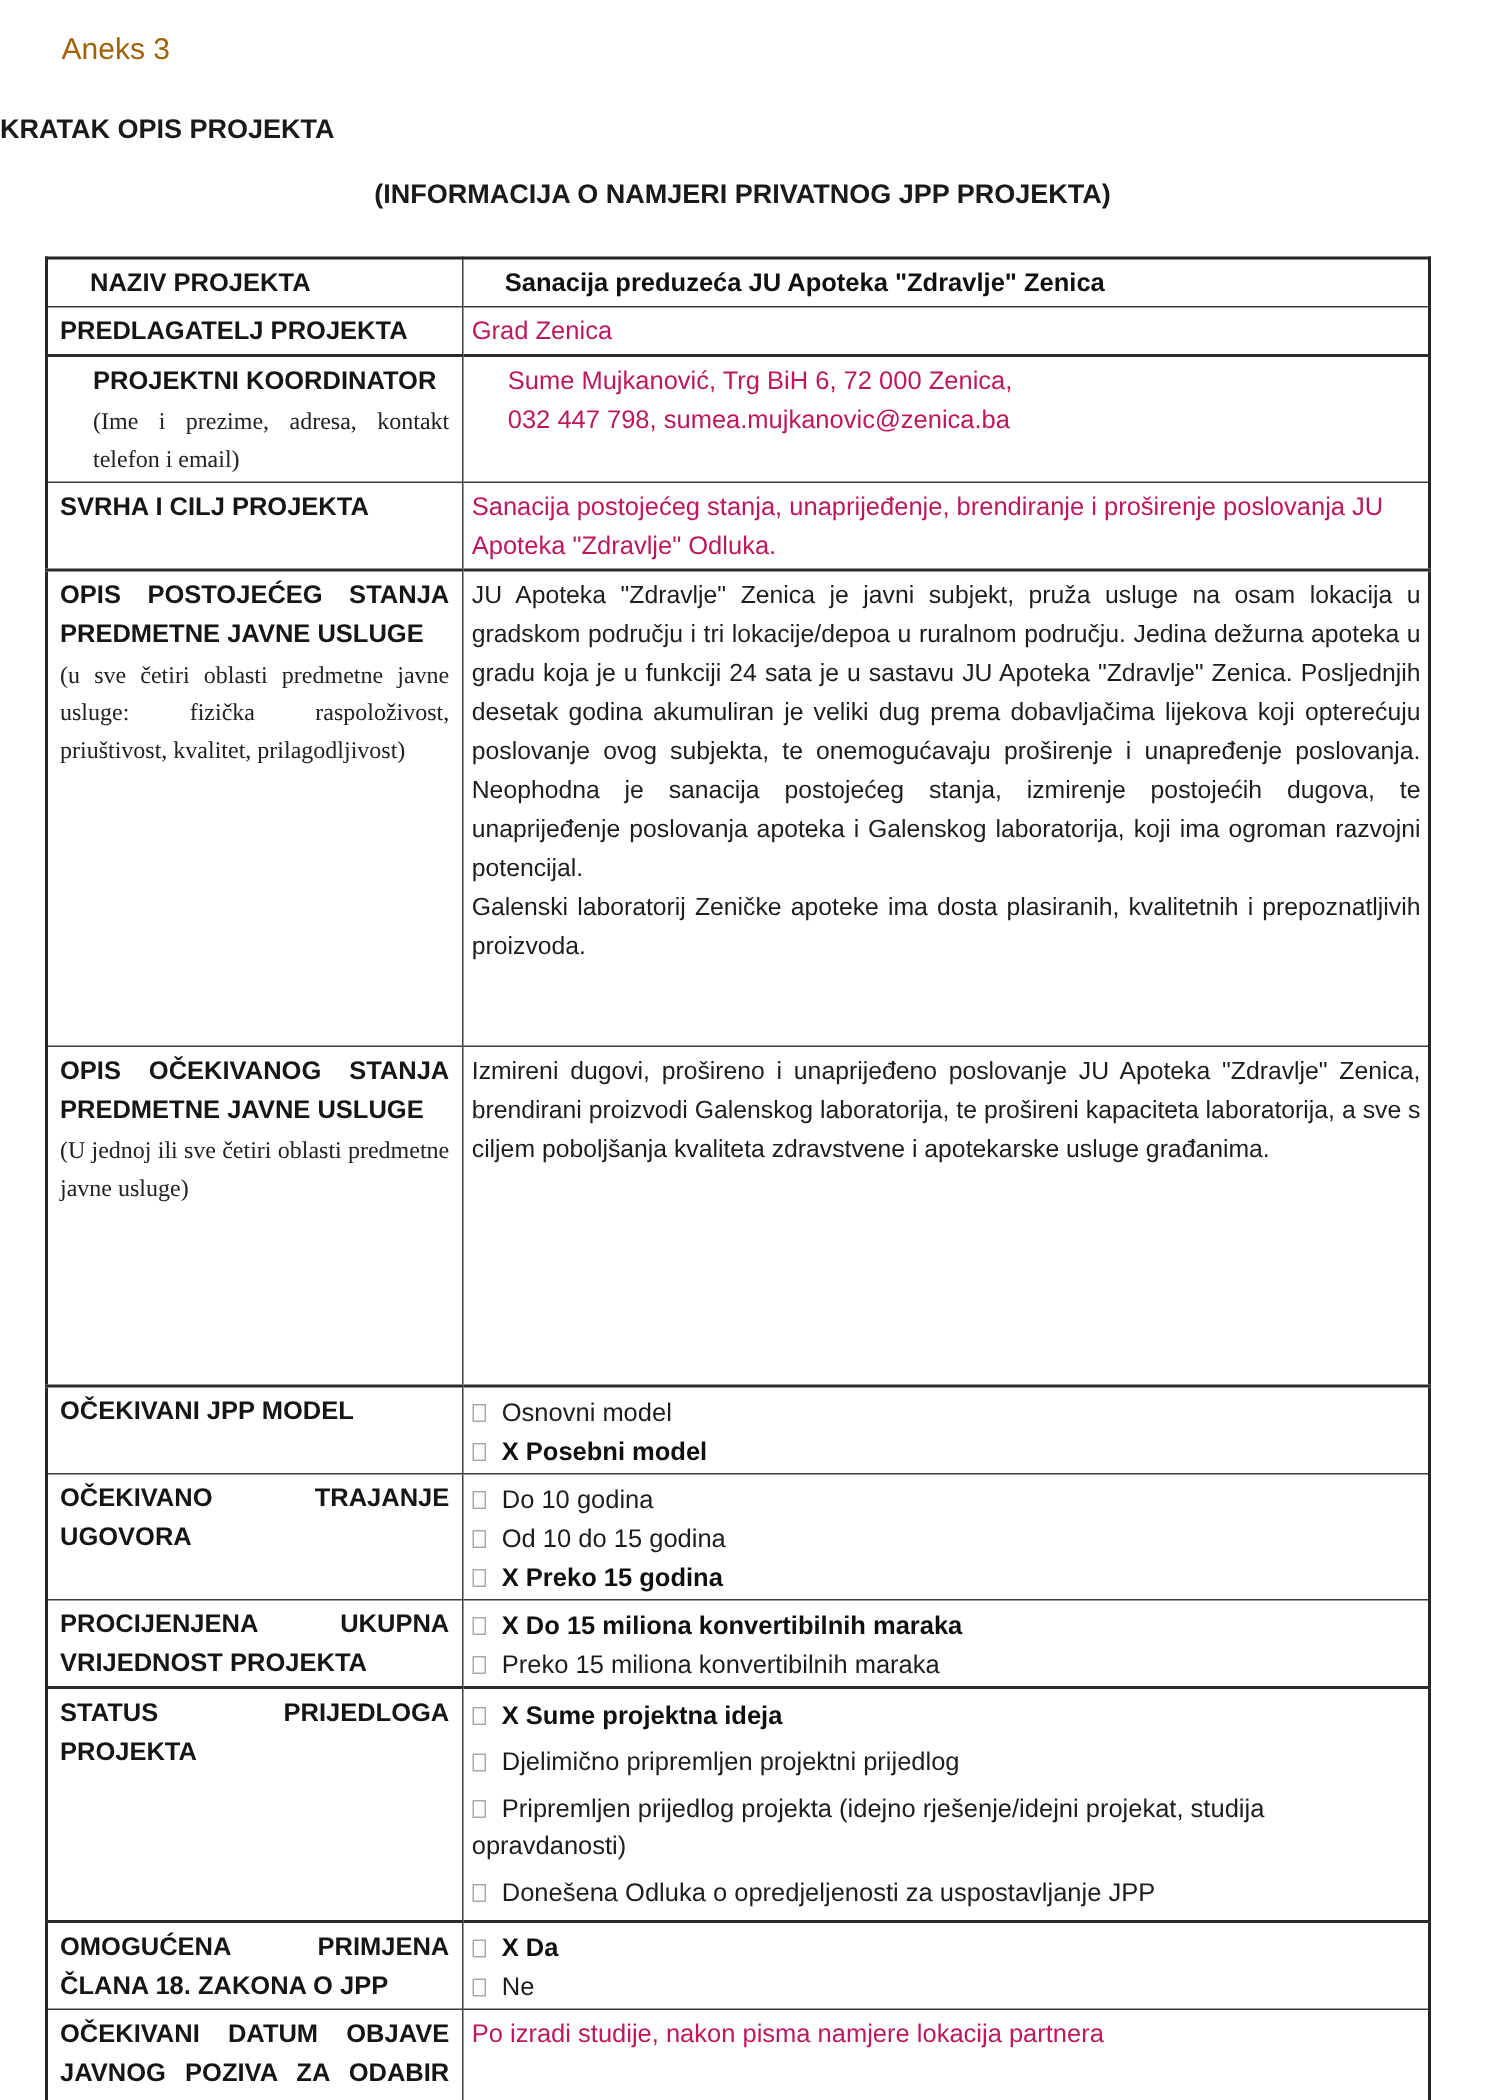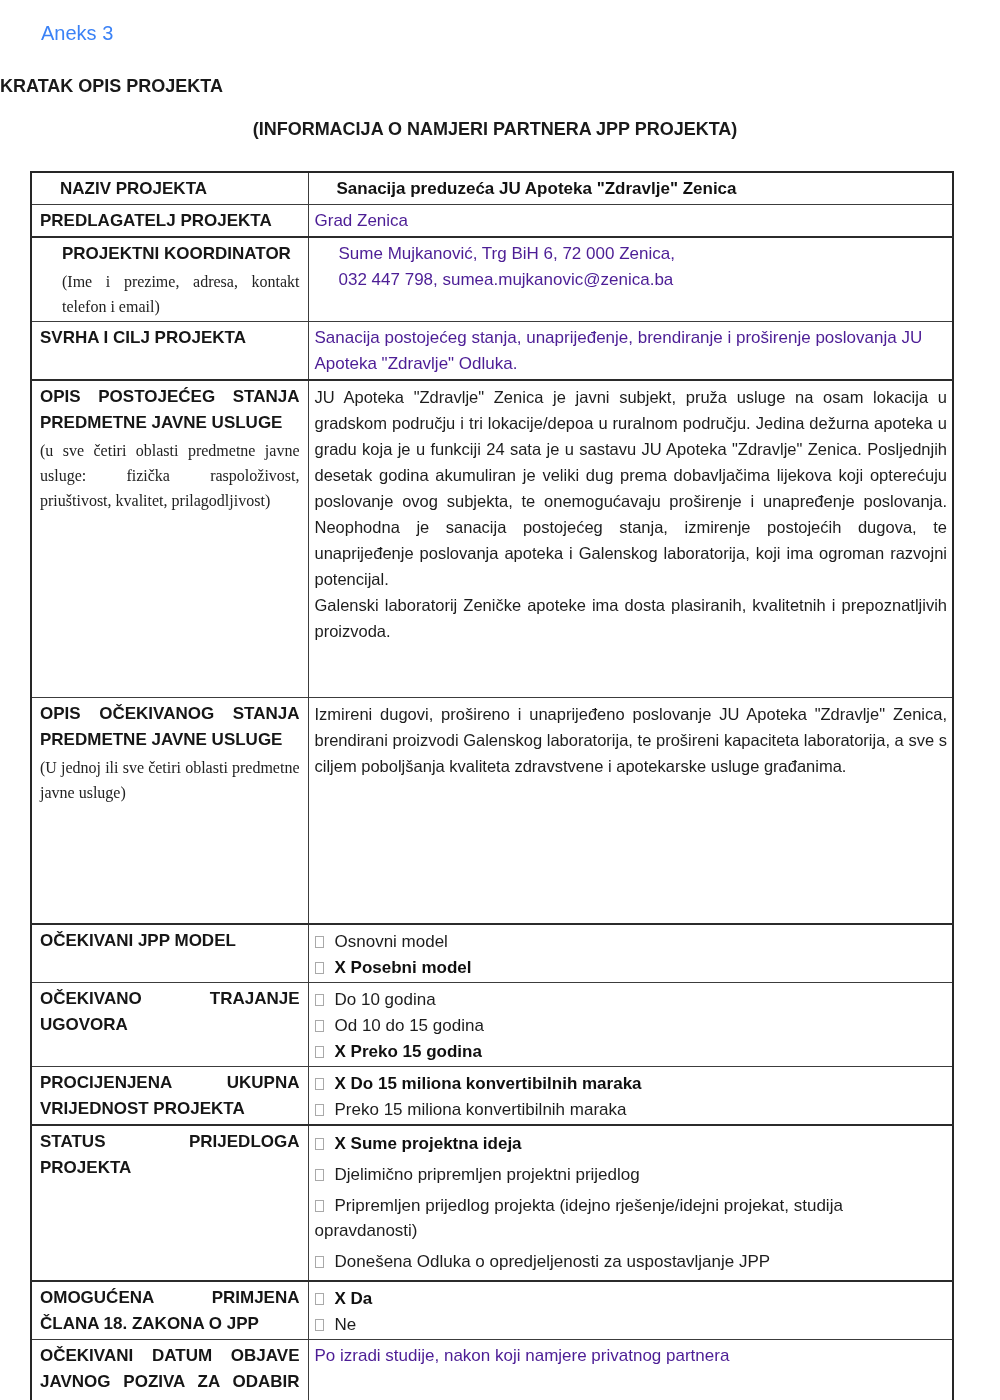--- a/index.html
+++ b/index.html
@@ -6,21 +6,21 @@
   html, body { background: #ffffff; }
   body {
     width: 1000px; height: 1400px;
     position: relative;
     font-family: "Liberation Sans", "DejaVu Sans", sans-serif;
     color: #1d1d1d;
     overflow: hidden;
   }
   .annex {
     position: absolute; left: 41px; top: 22px;
-    font-size: 20px; color: #3b82f6;
+    font-size: 20px; color: #a16207;
   }
   .doc-title {
     position: absolute; left: 0; top: 76px; width: 990px;
     text-align: left; font-size: 18px; font-weight: bold; color: #1a1a1a;
   }
   .doc-subtitle {
     position: absolute; left: 0; top: 119px; width: 990px;
     text-align: center; font-size: 18px; font-weight: bold; color: #1a1a1a;
   }
   table.form {
@@ -49,41 +49,41 @@
   .r11 td { height: 53px; }
   .r12 td { height: 78px; }
   .lbl {
     font-weight: bold; font-size: 17px; line-height: 26px;
     text-align: justify; color: #161616;
   }
   .sublbl {
     font-weight: normal; font-size: 16px; line-height: 25px;
     text-align: justify; margin-top: 2px; color: #222; font-family: Liberation Serif, serif;
   }
-  .val { font-size: 17px; line-height: 26px; color: #4c1d95; }
+  .val { font-size: 17px; line-height: 26px; color: #be185d; }
   .val.bold { font-weight: bold; color: #111; }
   .para {
     font-size: 16.5px; line-height: 26px; text-align: justify;
     color: #1d1d1d; padding-right: 1px;
   }
   .opt { font-size: 17px; line-height: 25px; color: #1d1d1d; padding-top: 1px; }
   .opts-spaced .opt { margin-bottom: 4px; padding-top: 2px; }
   .opt .cb {
     display: inline-block; width: 9px; height: 12px;
     border: 1.5px solid #a9a9a9; background: #fff;
     margin-right: 11px; vertical-align: -1px;
   }
   .opt .checked { font-weight: bold; color: #101010; }
 </style>
 </head>
 <body>
 
 <div class="annex">Aneks 3</div>
 <div class="doc-title">KRATAK OPIS PROJEKTA</div>
-<div class="doc-subtitle">(INFORMACIJA O NAMJERI PARTNERA JPP PROJEKTA)</div>
+<div class="doc-subtitle">(INFORMACIJA O NAMJERI PRIVATNOG JPP PROJEKTA)</div>
 
 <table class="form">
   <colgroup>
       <col class="c1">
       <col>
     </colgroup>
 
   <tbody>
       <tr class="r1">
     <td class="label-cell">
@@ -221,18 +221,18 @@
         <span class="cb"></span><span class="opt-text">Ne</span>
       </div>
     </td>
   </tr>
 
   <tr class="r12">
     <td class="label-cell">
       <div class="lbl">OČEKIVANI DATUM OBJAVE JAVNOG POZIVA ZA ODABIR PRIVATNOG PARTNERA</div>
     </td>
     <td class="value-cell">
-      <div class="val">Po izradi studije, nakon koji namjere privatnog partnera</div>
+      <div class="val">Po izradi studije, nakon pisma namjere lokacija partnera</div>
     </td>
   </tr>
 
 </tbody>
   </table>
 
 </body></html>

